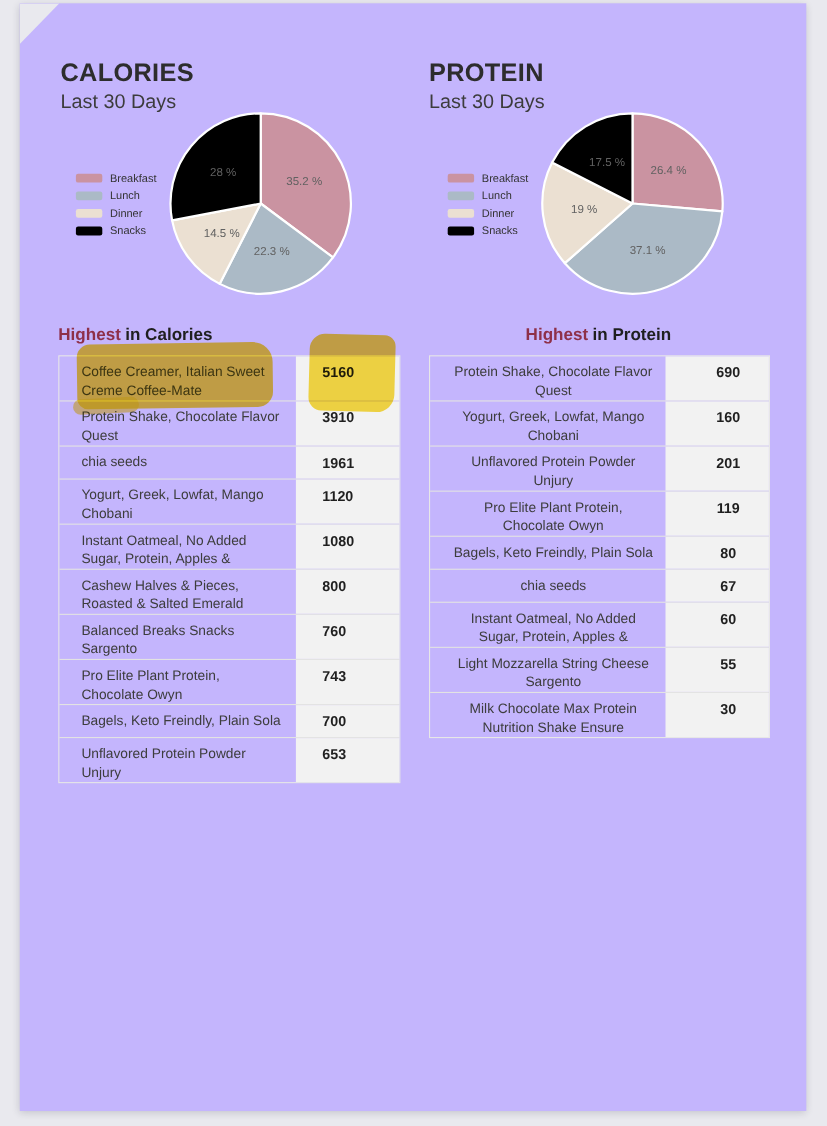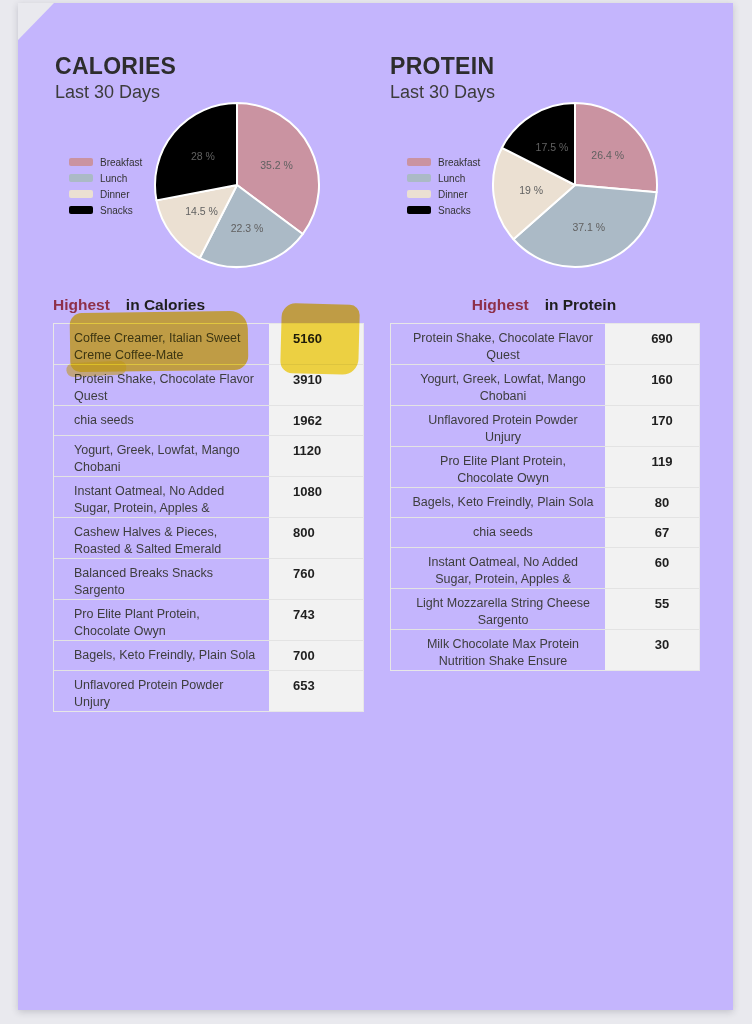--- a/index.html
+++ b/index.html
@@ -40,21 +40,21 @@
   .pie-label{
     font-family:"Liberation Sans","DejaVu Sans",sans-serif;
     font-size:10.5px;fill:#616161;
   }
   
   .table-section{position:absolute;}
   .section-heading{
     font-size:15.5px;font-weight:bold;color:#1f1f1f;margin:0 0 9px 0;
   }
   .heading-accent{color:#8e3049;}
-  .heading-rest{margin-left:16px;}
+  .heading-rest{margin-left:4px;}
   .data-table{
     border:1px solid #e7e7e7;width:100%;
   }
   .t-row{
     display:flex;align-items:stretch;
   }
   .t-row + .t-row{border-top:1px solid #e3e3e3;}
   .cell-name{
     flex:1 1 auto;padding:6px 10px 0 20px;
     font-size:12.5px;line-height:17px;color:#3d3d3d;
@@ -162,21 +162,21 @@
         <div class="t-row">
           <div class="cell-name">Coffee Creamer, Italian Sweet Creme Coffee-Mate</div>
           <div class="cell-value">5160</div>
         </div>
         <div class="t-row">
           <div class="cell-name">Protein Shake, Chocolate Flavor Quest</div>
           <div class="cell-value">3910</div>
         </div>
         <div class="t-row">
           <div class="cell-name">chia seeds</div>
-          <div class="cell-value">1962</div>
+          <div class="cell-value">1961</div>
         </div>
         <div class="t-row">
           <div class="cell-name">Yogurt, Greek, Lowfat, Mango Chobani</div>
           <div class="cell-value">1120</div>
         </div>
         <div class="t-row">
           <div class="cell-name">Instant Oatmeal, No Added Sugar, Protein, Apples &amp;</div>
           <div class="cell-value">1080</div>
         </div>
         <div class="t-row">
@@ -212,21 +212,21 @@
         <div class="t-row">
           <div class="cell-name">Protein Shake, Chocolate Flavor Quest</div>
           <div class="cell-value">690</div>
         </div>
         <div class="t-row">
           <div class="cell-name">Yogurt, Greek, Lowfat, Mango Chobani</div>
           <div class="cell-value">160</div>
         </div>
         <div class="t-row">
           <div class="cell-name">Unflavored Protein Powder Unjury</div>
-          <div class="cell-value">170</div>
+          <div class="cell-value">201</div>
         </div>
         <div class="t-row">
           <div class="cell-name">Pro Elite Plant Protein, Chocolate Owyn</div>
           <div class="cell-value">119</div>
         </div>
         <div class="t-row">
           <div class="cell-name">Bagels, Keto Freindly, Plain Sola</div>
           <div class="cell-value">80</div>
         </div>
         <div class="t-row">

